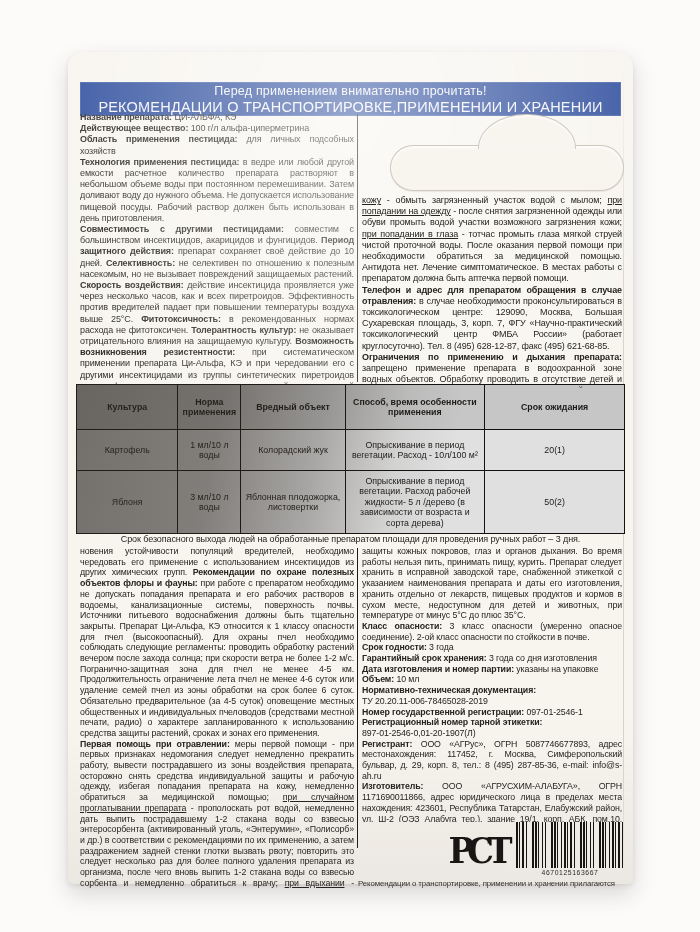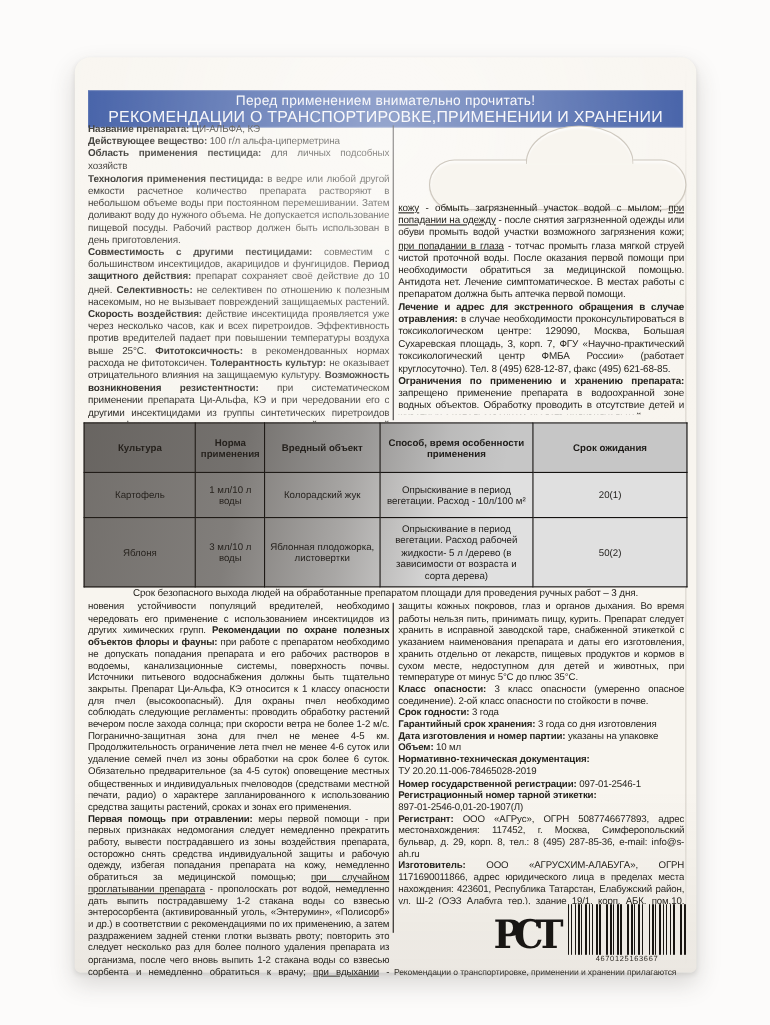--- a/index.html
+++ b/index.html
@@ -54,21 +54,21 @@
   
   .col{
     position:absolute;color:#26241f;
     font-size:9px;line-height:11.2px;text-align:justify;
     overflow:hidden;letter-spacing:-0.12px;
   }
   .col p{margin:0;}
   .col .b{font-weight:bold;}
   .col .u{text-decoration:underline;}
   .left-top  {left:12px;  top:60px;  width:274px; height:272px;}
-  .right-top {left:294px; top:132px; width:260px; height:193px; z-index:5;}
+  .right-top {left:294px; top:143px; width:260px; height:193px; z-index:5;}
   .left-bot  {left:12px;  top:494px; width:274px; height:342px; font-size:8.8px;line-height:10.7px;}
   .right-bot {left:294px; top:494px; width:260px; height:276px; font-size:8.8px;line-height:10.7px;}
   .vdiv{position:absolute;width:1px;background:#1c1a17;}
   .vdiv.top{left:289px;top:62px;height:268px;}
   .vdiv.bot{left:289px;top:496px;height:300px;}
   
   .tbl-wrap{position:absolute;left:8px;top:332px;width:549px;z-index:4;}
   table.reg{border-collapse:collapse;width:100%;table-layout:fixed;background:#e0e0e0;}
   table.reg th, table.reg td{
     border:1.4px solid #141210;padding:2px 3px;
@@ -128,22 +128,22 @@
     <div class="col left-top">
         <p><span class="b">Название препарата:</span><span> ЦИ-АЛЬФА, КЭ</span></p>
         <p><span class="b">Действующее вещество:</span><span> 100 г/л альфа-циперметрина</span></p>
         <p><span class="b">Область применения пестицида:</span><span> для личных подсобных хозяйств</span></p>
         <p><span class="b">Технология применения пестицида:</span><span> в ведре или любой другой емкости расчетное количество препарата растворяют в небольшом объеме воды при постоянном перемешивании. Затем доливают воду до нужного объема. Не допускается использование пищевой посуды. Рабочий раствор должен быть использован в день приготовления.</span></p>
         <p><span class="b">Совместимость с другими пестицидами:</span><span> совместим с большинством инсектицидов, акарицидов и фунгицидов. </span><span class="b">Период защитного действия:</span><span> препарат сохраняет своё действие до 10 дней. </span><span class="b">Селективность:</span><span> не селективен по отношению к полезным насекомым, но не вызывает повреждений защищаемых растений. </span><span class="b">Скорость воздействия:</span><span> действие инсектицида проявляется уже через несколько часов, как и всех пиретроидов. Эффективность против вредителей падает при повышении температуры воздуха выше 25°С. </span><span class="b">Фитотоксичность:</span><span> в рекомендованных нормах расхода не фитотоксичен. </span><span class="b">Толерантность культур:</span><span> не оказывает отрицательного влияния на защищаемую культуру. </span><span class="b">Возможность возникновения резистентности:</span><span> при систематическом применении препарата Ци-Альфа, КЭ и при чередовании его с другими инсектицидами из группы синтетических пиретроидов могут формироваться популяции вредителей с групповой устойчивостью. Для предотвращения возник-</span></p>
       </div>
     <div class="vdiv top"></div>
     <div class="col right-top">
         <p><span class="u">кожу</span><span> - обмыть загрязненный участок водой с мылом; </span><span class="u">при попадании на одежду</span><span> - после снятия загрязненной одежды или обуви промыть водой участки возможного загрязнения кожи; </span><span class="u">при попадании в глаза</span><span> - тотчас промыть глаза мягкой струей чистой проточной воды. После оказания первой помощи при необходимости обратиться за медицинской помощью. Антидота нет. Лечение симптоматическое. В местах работы с препаратом должна быть аптечка первой помощи.</span></p>
-        <p><span class="b">Лечение и адрес для экстренного обращения в случае отравления:</span><span> в случае необходимости проконсультироваться в токсикологическом центре: 129090, Москва, Большая Сухаревская площадь, 3, корп. 7, ФГУ «Научно-практический токсикологический центр ФМБА России» (работает круглосуточно). Тел. 8 (495) 628-12-87, факс (495) 621-68-85.</span></p>
-        <p><span class="b">Ограничения по применению и хранению препарата:</span><span> запрещено применение препарата в водоохранной зоне водных объектов. Обработку проводить в отсутствие детей и животных с использованием средств индивидуальной</span></p>
+        <p><span class="b">Телефон и адрес для препаратом обращения в случае отравления:</span><span> в случае необходимости проконсультироваться в токсикологическом центре: 129090, Москва, Большая Сухаревская площадь, 3, корп. 7, ФГУ «Научно-практический токсикологический центр ФМБА России» (работает круглосуточно). Тел. 8 (495) 628-12-87, факс (495) 621-68-85.</span></p>
+        <p><span class="b">Ограничения по применению и дыхания препарата:</span><span> запрещено применение препарата в водоохранной зоне водных объектов. Обработку проводить в отсутствие детей и животных с использованием средств индивидуальной</span></p>
       </div>
 
     <div class="tbl-wrap">
       <table class="reg">
         <colgroup>
           <col style="width:18.5%">
             <col style="width:11.5%">
             <col style="width:19%">
             <col style="width:25.5%">
             <col style="width:25.5%">

